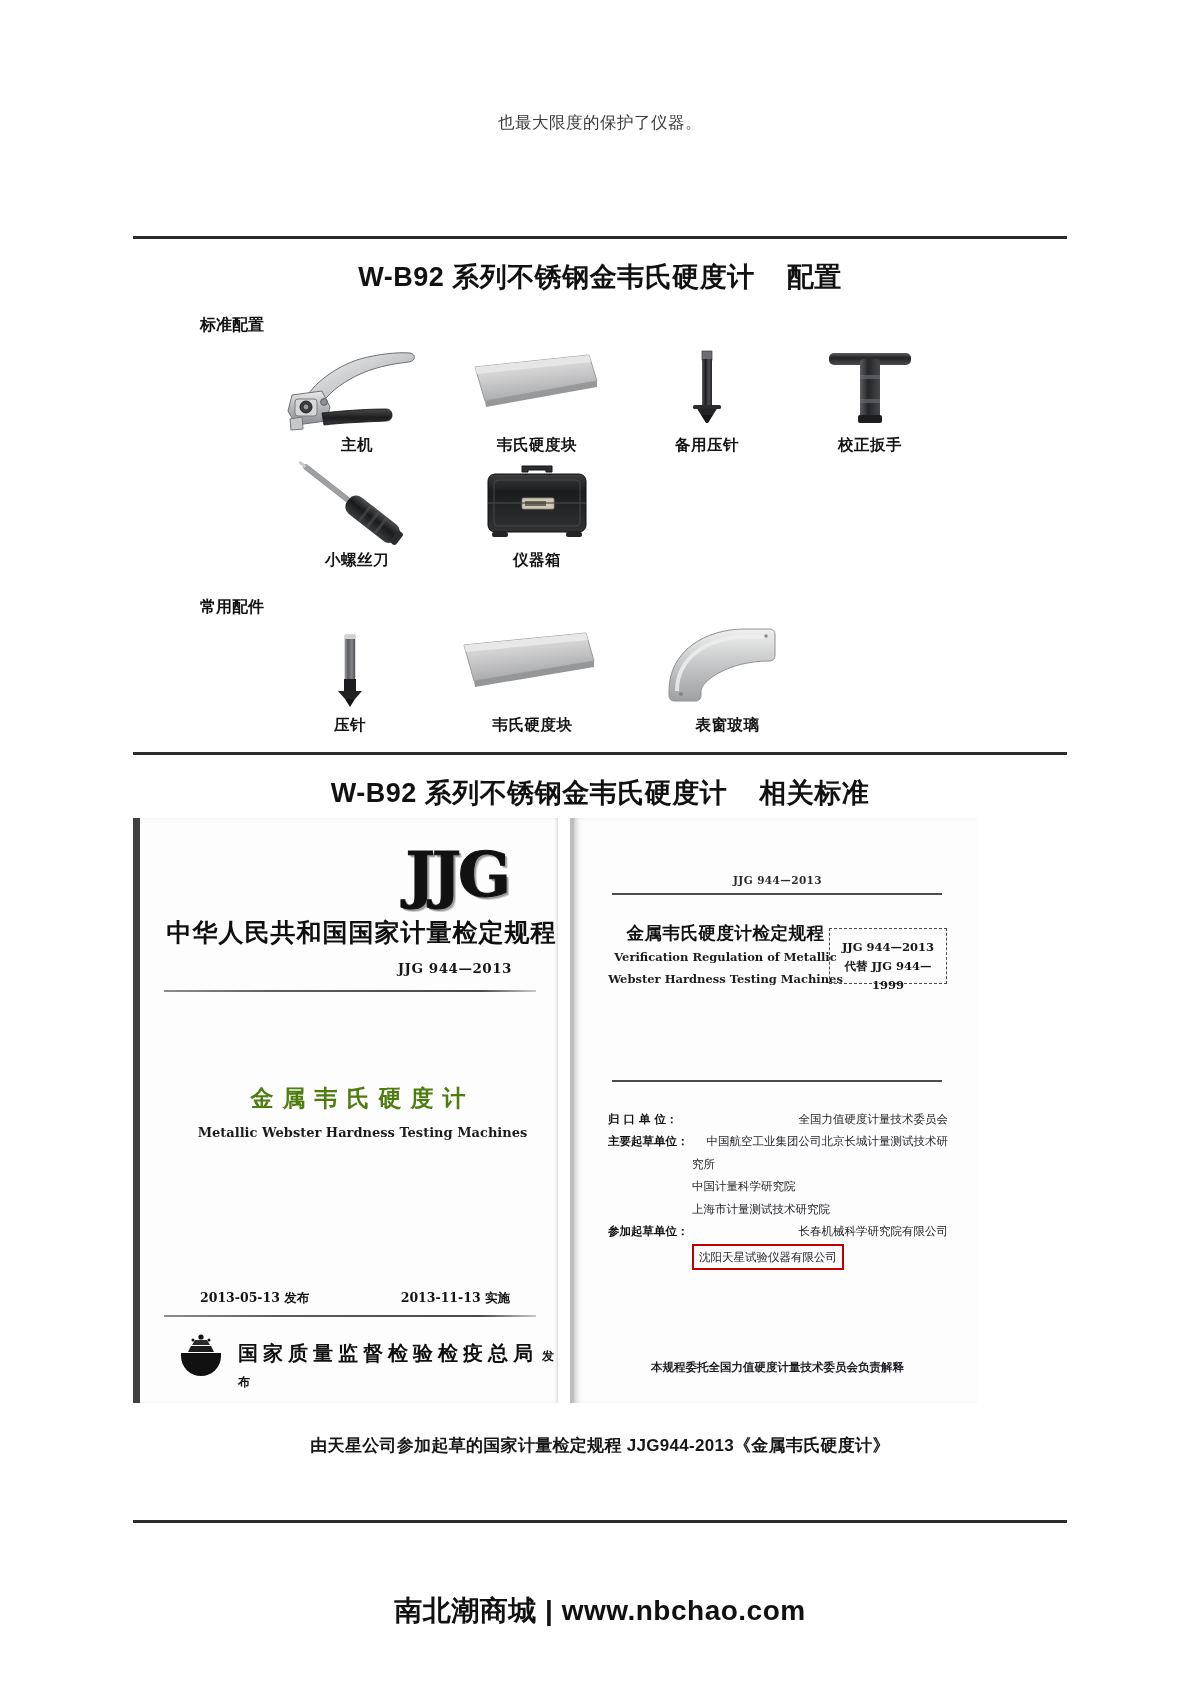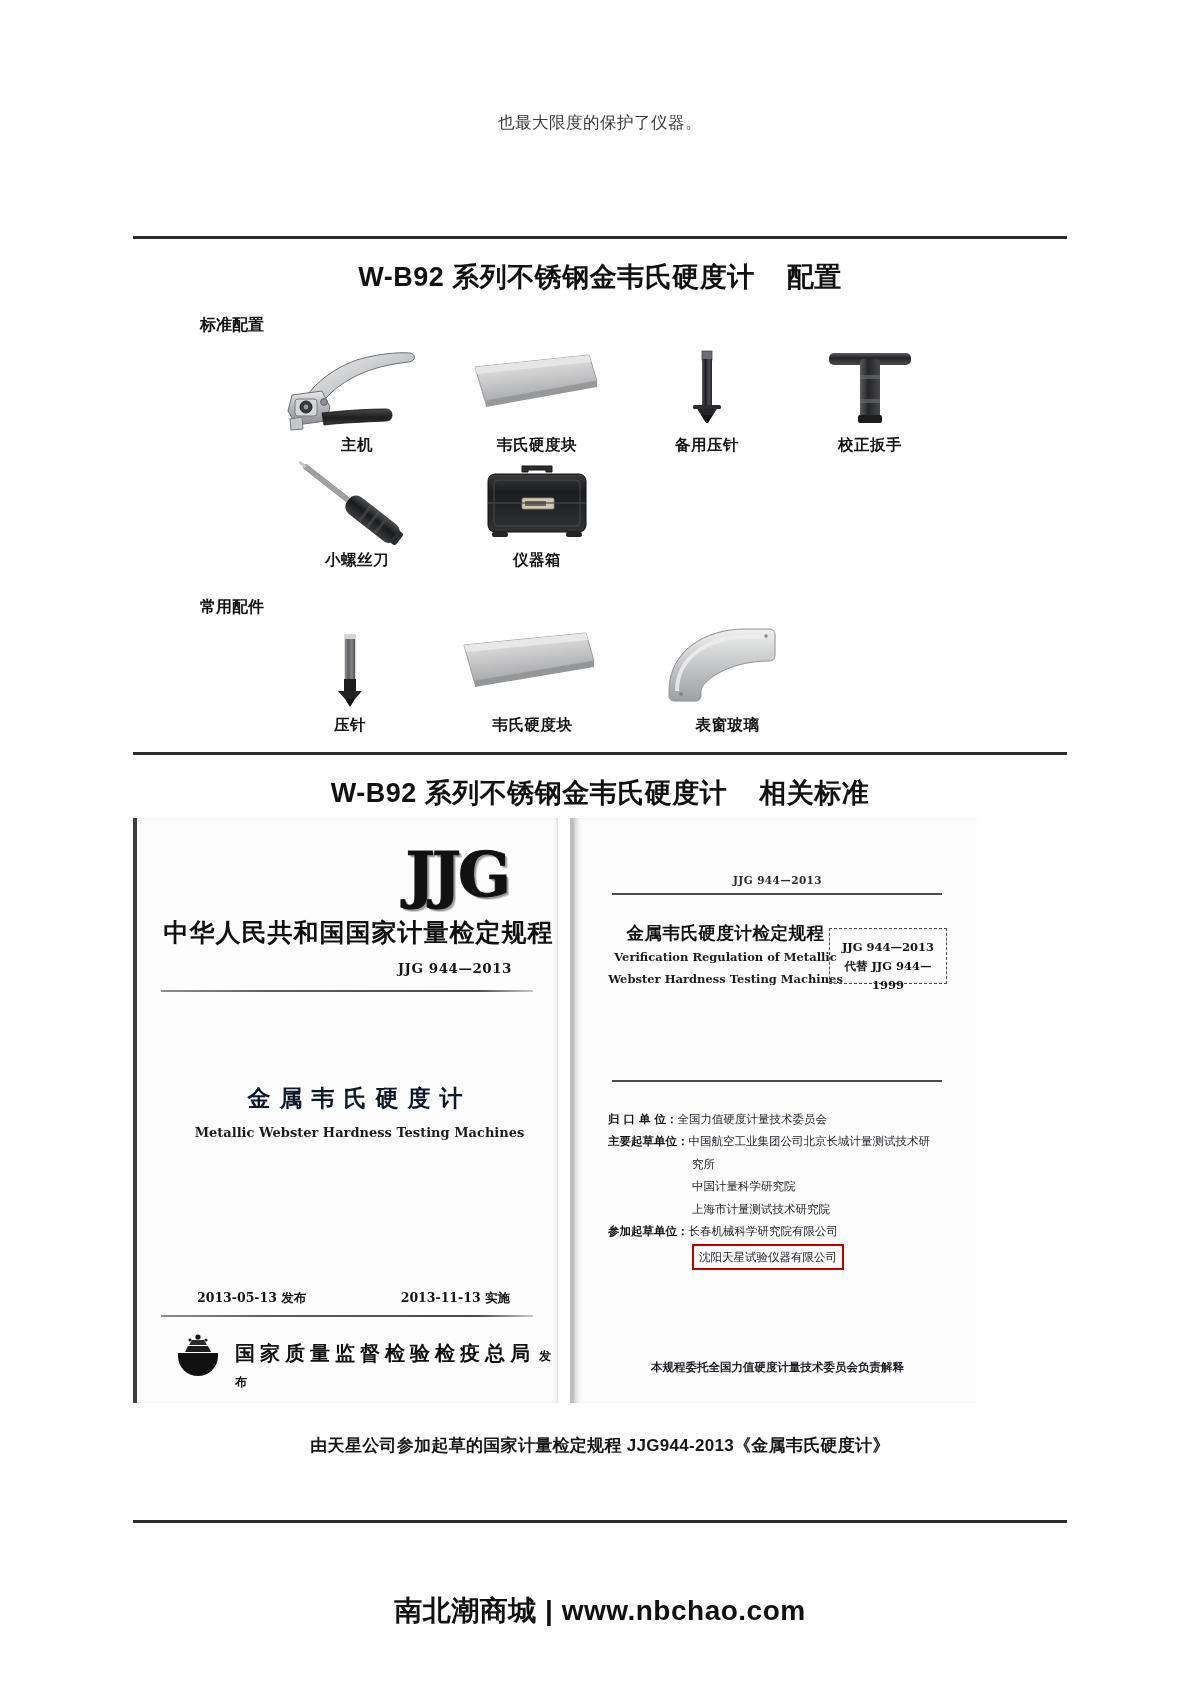--- a/index.html
+++ b/index.html
@@ -118,21 +118,21 @@
   }
   .doc-cover, .doc-inner {
     position: relative;
     background: #fdfdfd;
     box-sizing: border-box;
     overflow: hidden;
   }
   .doc-cover {
     width: 425px;
     height: 585px;
-    border-left: 4px solid #404040;
+    border-left: 7px solid #404040;
     box-shadow: inset -2px 0 4px -2px rgba(0,0,0,.25);
   }
   .gap {
     width: 12px;
     height: 585px;
     background: #ffffff;
   }
   .doc-inner {
     width: 407px;
     height: 585px;
@@ -188,21 +188,21 @@
   .cover-hr.hr-bot { top: 497px; }
   .cover-main-cn {
     position: absolute;
     top: 265px;
     left: 0;
     width: 425px;
     text-align: center;
     font-family: "DejaVu Serif", "Liberation Serif", serif;
     font-size: 23px;
     font-weight: bold;
-    color: #0f172a;
+    color: #4d7c0f;
     letter-spacing: 9px;
     padding-left: 20px;
     box-sizing: border-box;
   }
   .cover-main-en {
     position: absolute;
     top: 307px;
     left: 0;
     width: 425px;
     text-align: center;
@@ -319,21 +319,21 @@
   .inner-body {
     position: absolute;
     top: 290px;
     left: 34px;
     width: 340px;
     font-family: "DejaVu Serif", "Liberation Serif", serif;
     font-size: 11.5px;
     color: #24242b;
     line-height: 1.95;
   }
-  .inner-body .row { display: flex; }
+  .inner-body .row { display: flex; text-align: right; }
   .inner-body .lbl {
     font-weight: bold;
     white-space: pre;
     color: #111;
   }
   .inner-body .val { flex: 1; }
   .inner-body .cont { padding-left: 84px; }
   .redbox {
     display: inline-block;
     border: 2px solid #c00000;

